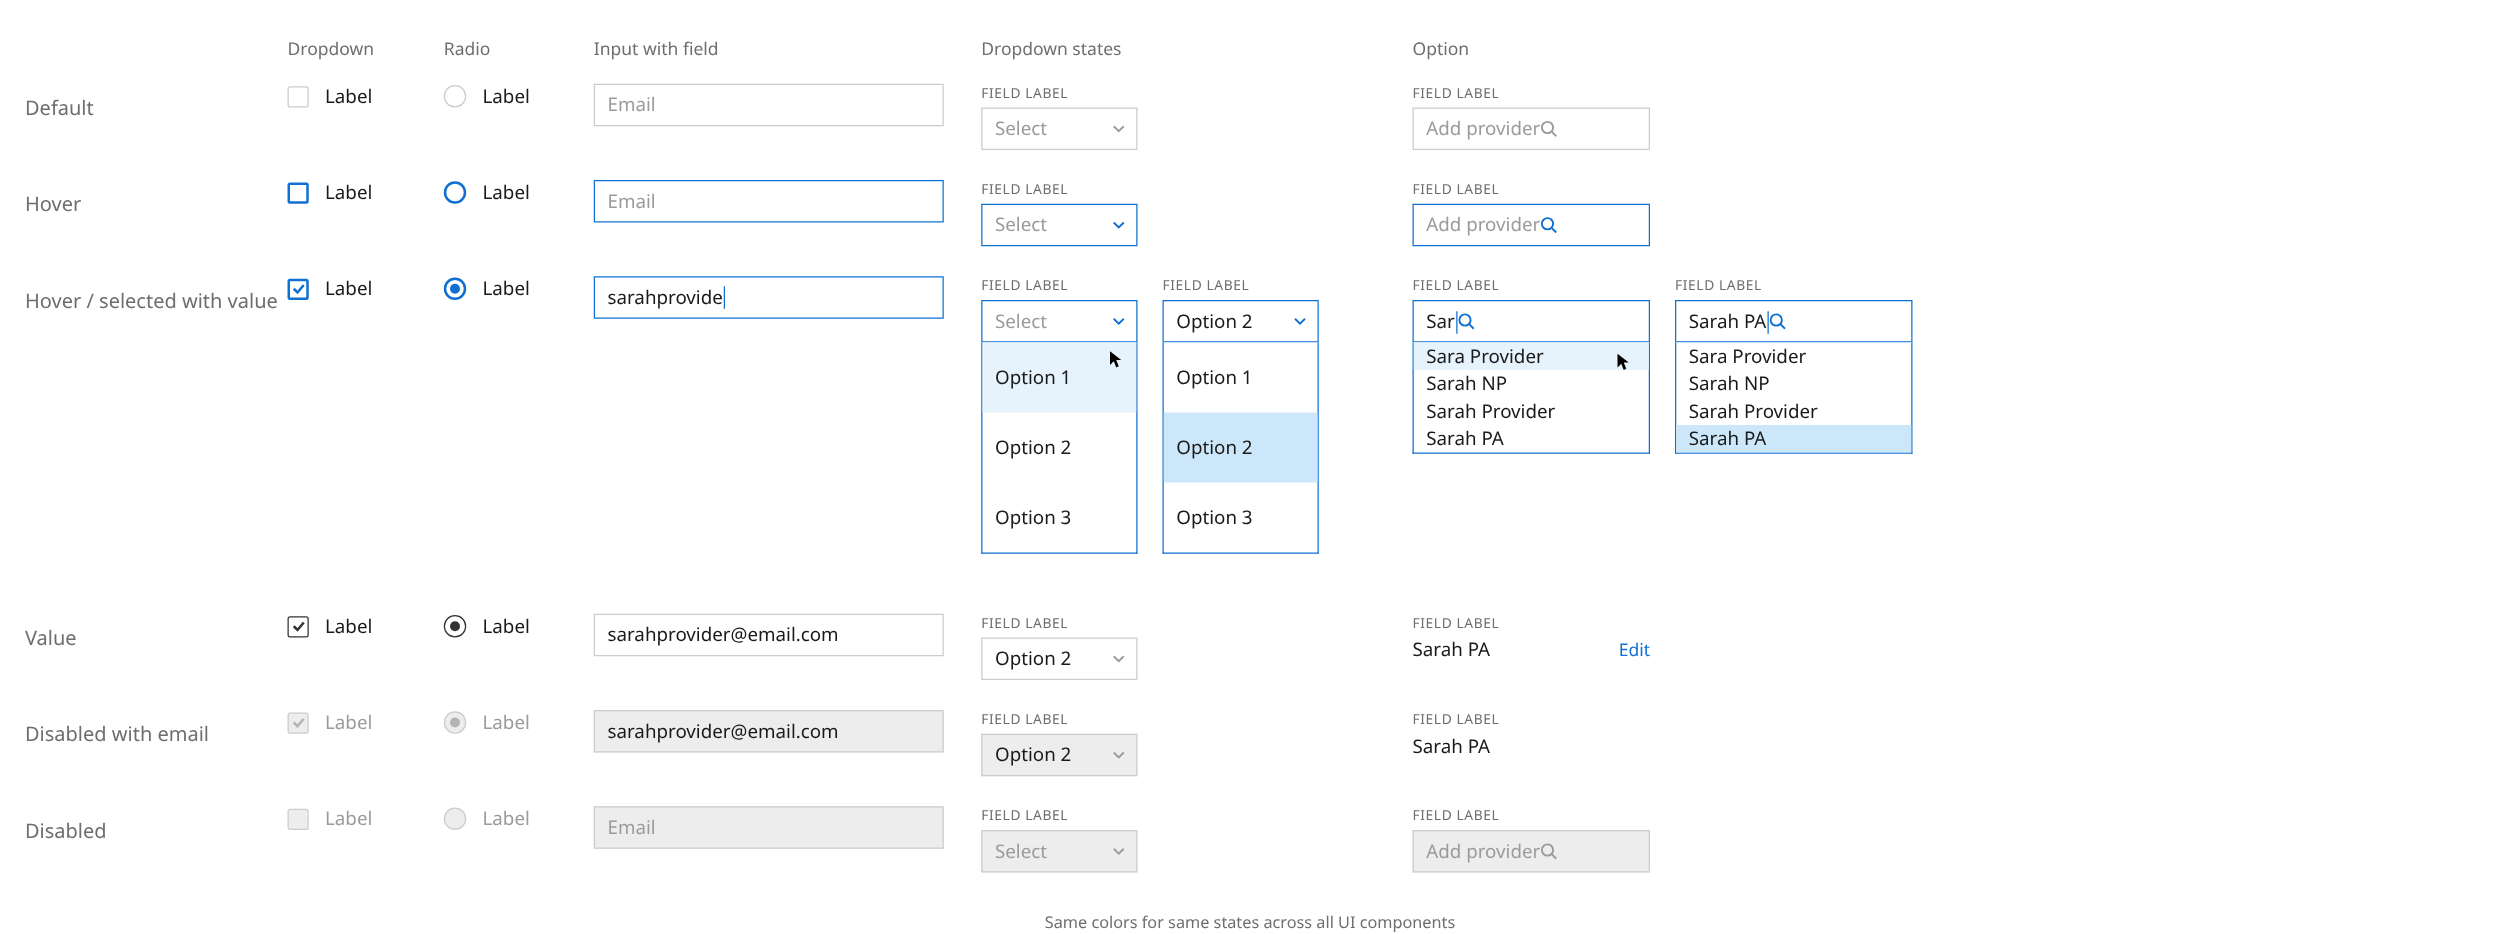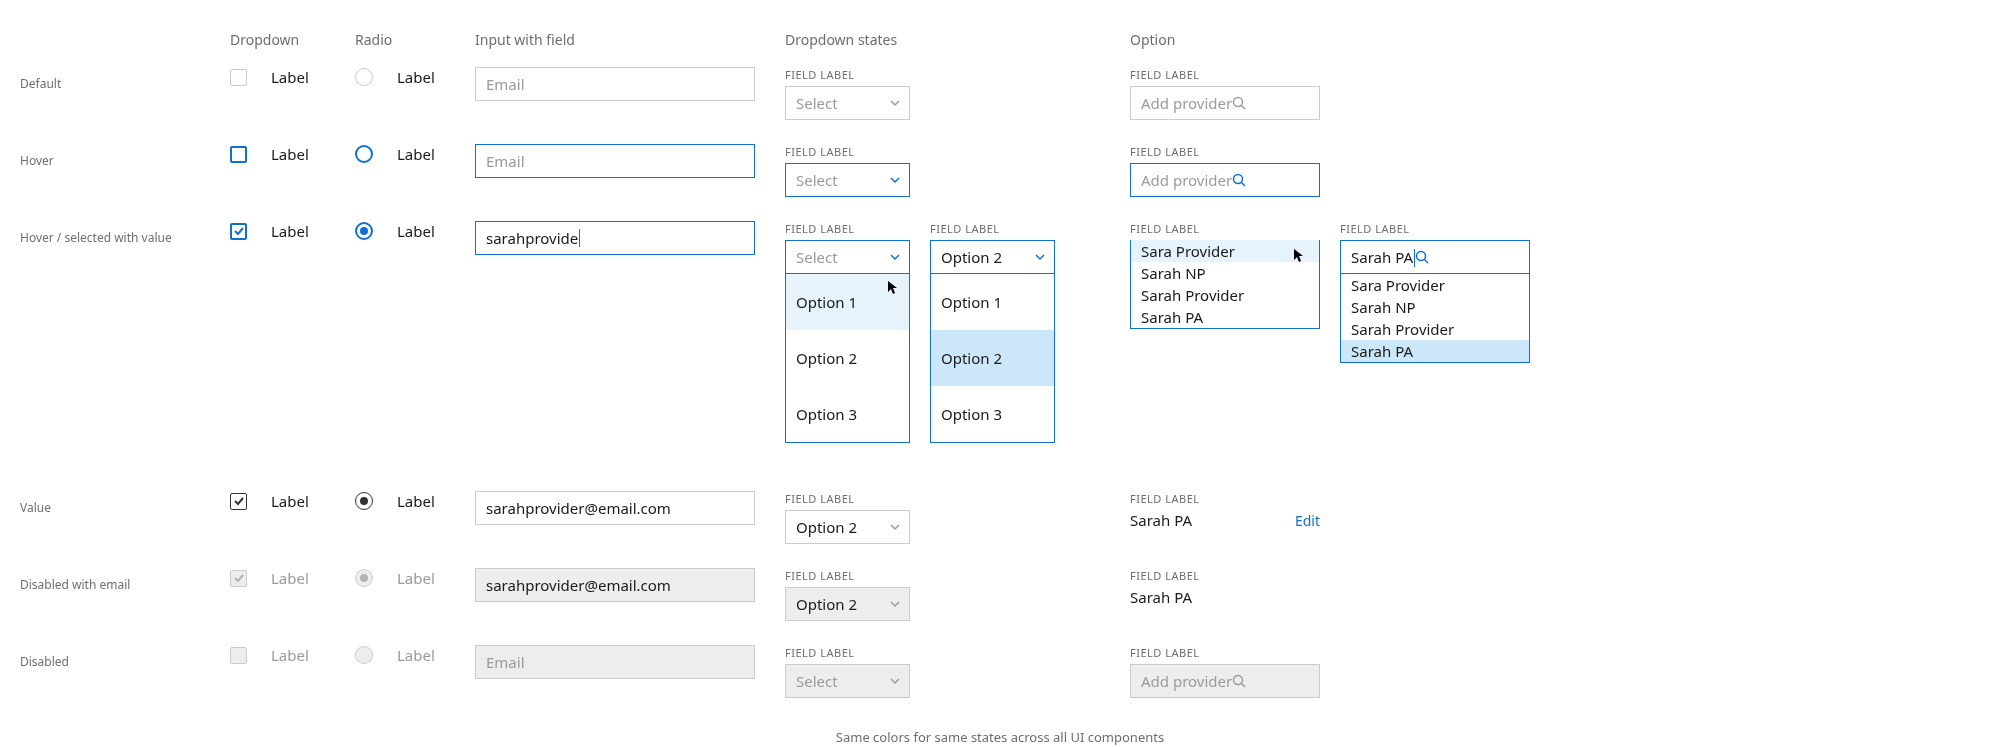--- a/index.html
+++ b/index.html
@@ -13,25 +13,25 @@
     --blue:#0f70d1;
     --blue-light:#cde7fa;
     --blue-lightest:#e6f2fc;
     --white:#ffffff;
     --font:system-ui,-apple-system,"Segoe UI",Roboto,Arial,sans-serif;
   }
   *{box-sizing:border-box}
   body{margin:0;padding:30px 20px 60px 20px;font-family:var(--font);font-size:15px;color:var(--gray-900);background:var(--white)}
   .grid{display:grid;grid-template-columns:210px 125px 120px 310px 345px 400px;column-gap:0;align-items:start}
   .col-header{color:var(--gray-700);font-size:14px;padding-bottom:18px}
-  .row-label{color:var(--gray-700);font-size:12px;padding-top:8px}
+  .row-label{color:var(--gray-700);font-size:16px;padding-top:8px}
   .cell{padding-bottom:0;position:relative}
 
   
-  .cb-wrap{display:flex;align-items:center;gap:24px}
+  .cb-wrap{display:flex;align-items:center;gap:13px}
   .cb{width:17px;height:17px;border:1px solid var(--gray-300);border-radius:2px;background:var(--white);display:flex;align-items:center;justify-content:center}
   .cb.hover{border:2px solid var(--blue)}
   .cb.checked{border:2px solid var(--blue)}
   .cb.checked svg{stroke:var(--blue)}
   .cb.value-checked{border:1px solid #333}
   .cb.value-checked svg{stroke:#333}
   .cb.disabled{background:var(--gray-100);border:1px solid var(--gray-300)}
   .cb.disabled svg{stroke:var(--gray-400)}
   .cb.disabled-empty{background:var(--gray-100);border:1px solid var(--gray-300)}
   .cb-label{font-size:15px}
@@ -279,20 +279,29 @@
             <div class="dd-opt sel">Option 2</div>
             <div class="dd-opt">Option 3</div>
           </div>
         </div>
       </div>
     </div>
     <div class="cell">
       <div class="dual">
         <div class="dd-wrap">
           <div class="flabel">FIELD LABEL</div>
+          <div class="search focus">
+            <span><span>Sar</span><span class="caret"></span></span>
+            <span class="mag">
+                <svg width="14" height="14" viewBox="0 0 14 14">
+                  <circle cx="6" cy="6" r="4.5" fill="none" stroke="currentColor" stroke-width="1.5"></circle>
+                  <line x1="9.5" y1="9.5" x2="13" y2="13" stroke="currentColor" stroke-width="1.5"></line>
+                </svg>
+              </span>
+          </div>
           <div class="search-menu">
             <div class="search-opt hl" style="position:relative">
               <span>Sara Provider</span>
               <span class="cursor" style="right:14px;top:8px"><svg width="12" height="16" viewBox="0 0 12 16">
                     <path d="M1 1 L1 12 L4 9 L6 14 L8 13 L6 8 L10 8 Z" fill="#000"></path>
                   </svg></span>
             </div>
             <div class="search-opt">Sarah NP</div>
             <div class="search-opt">Sarah Provider</div>
             <div class="search-opt">Sarah PA</div>

